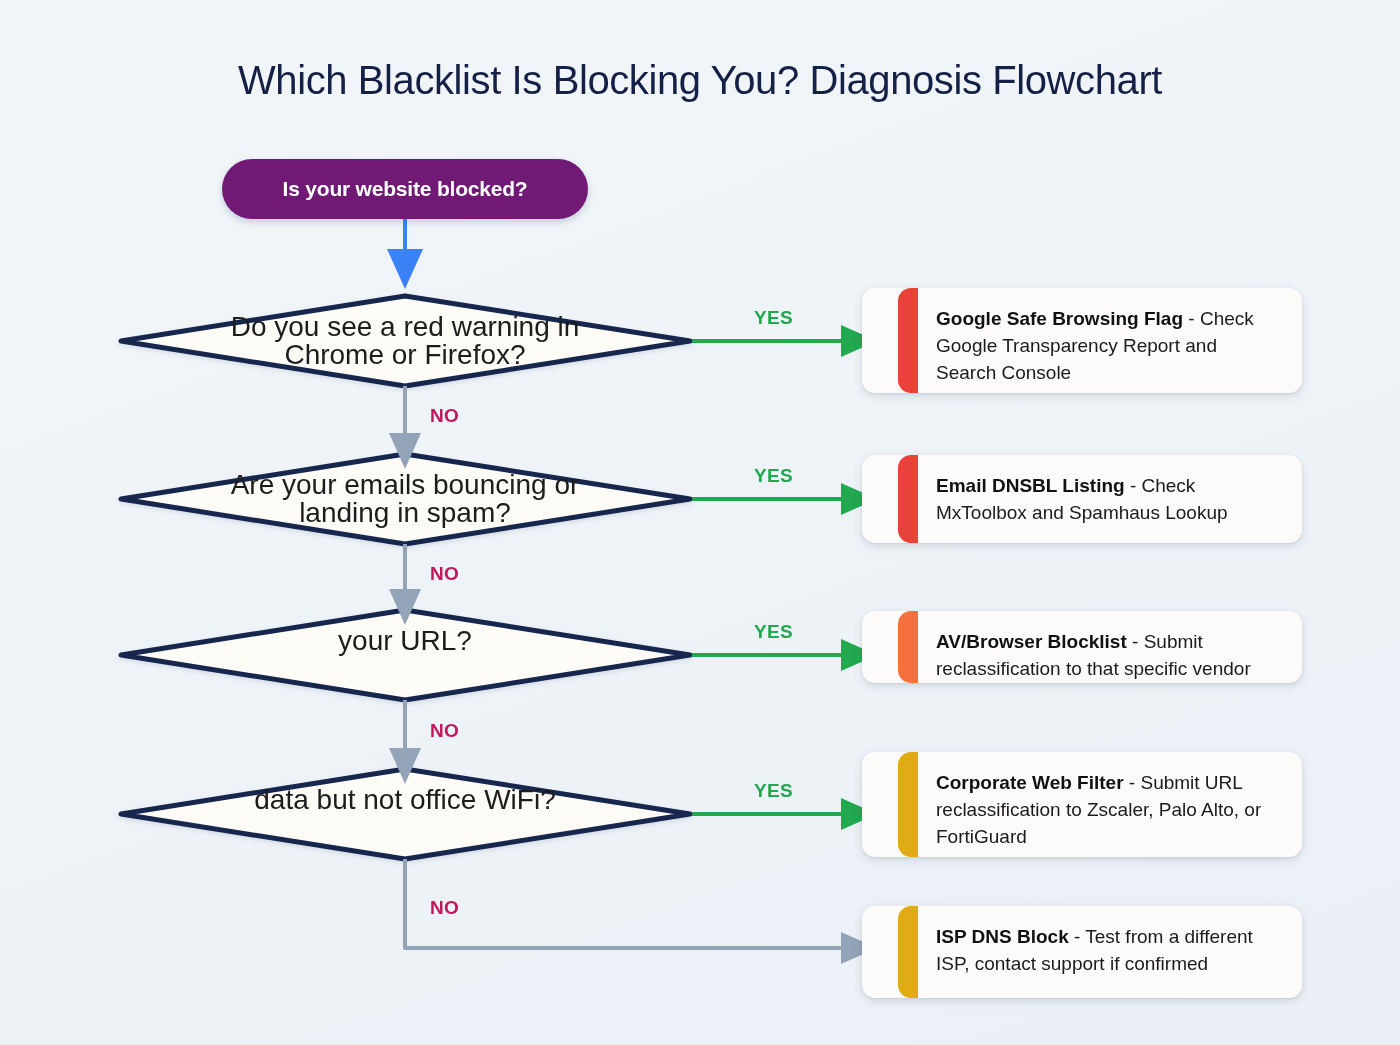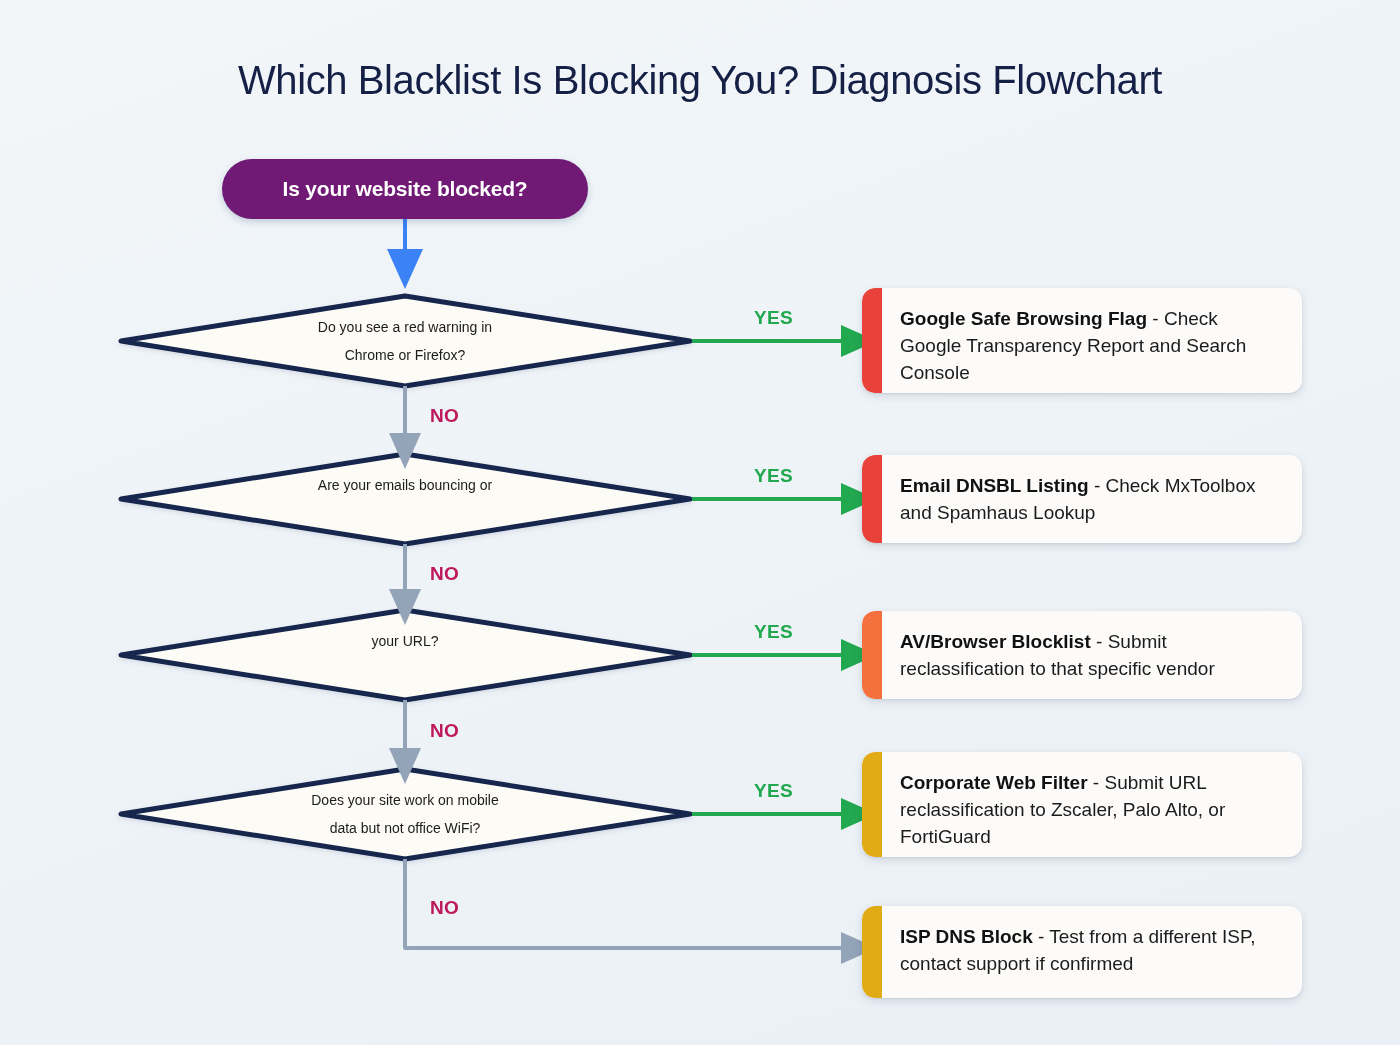--- a/index.html
+++ b/index.html
@@ -58,36 +58,37 @@
     font-size: 21px;
     font-weight: bold;
     letter-spacing: -0.2px;
   }
 
   
   .diamond-text {
     position: absolute;
     width: 430px;
     text-align: center;
-    font-size: 14px;
+    font-size: 28px;
     line-height: 28px;
     color: #1c1c1c;
     pointer-events: none;
   }
 
   
   .result-card {
     position: absolute;
     left: 862px;
     width: 440px;
     background: #fcfbfa;
     border-radius: 13px;
     box-shadow: 0 3px 9px rgba(60,80,110,0.16), 0 1px 2px rgba(60,80,110,0.10);
     display: flex;
     overflow: hidden;
+    padding-left: 36px;
   }
   .card-accent {
     width: 20px;
     flex: 0 0 20px;
     border-top-left-radius: 13px;
     border-bottom-left-radius: 13px;
   }
   .card-body {
     flex: 1 1 auto;
     padding: 17px 20px 17px 18px;
@@ -157,28 +158,28 @@
   <span class="label">Is your website blocked?</span>
 </div>
 
 <div class="diamond-text" style="left:190px; top:313px;">
   <div>Do you see a red warning in</div>
   <div>Chrome or Firefox?</div>
 </div>
 
 <div class="diamond-text" style="left:190px; top:471px;">
   <div>Are your emails bouncing or</div>
+  <div>landing in spam?</div>
 </div>
 
 <div class="diamond-text" style="left:190px; top:627px;">
   <div>your URL?</div>
 </div>
 
 <div class="diamond-text" style="left:190px; top:786px;">
-  <div>Does your site work on mobile</div>
   <div>data but not office WiFi?</div>
 </div>
 
 <div class="edge-label yes" style="left:742px; top:307px;">YES</div>
 <div class="edge-label yes" style="left:742px; top:465px;">YES</div>
 <div class="edge-label yes" style="left:742px; top:621px;">YES</div>
 <div class="edge-label yes" style="left:742px; top:780px;">YES</div>
 
 <div class="edge-label no" style="left:430px; top:405px;">NO</div>
 <div class="edge-label no" style="left:430px; top:563px;">NO</div>
@@ -192,21 +193,21 @@
   </div>
 </div>
 
 <div class="result-card" style="top:455px; height:88px;">
   <div class="card-accent" style="background: rgb(232, 66, 58);"></div>
   <div class="card-body">
     <b>Email DNSBL Listing</b><span> - </span><span>Check MxToolbox and Spamhaus Lookup</span>
   </div>
 </div>
 
-<div class="result-card" style="top:611px; height:88px;">
+<div class="result-card" style="top:611px; height:72px;">
   <div class="card-accent" style="background: rgb(244, 113, 61);"></div>
   <div class="card-body">
     <b>AV/Browser Blocklist</b><span> - </span><span>Submit reclassification to that specific vendor</span>
   </div>
 </div>
 
 <div class="result-card" style="top:752px; height:105px;">
   <div class="card-accent" style="background: rgb(224, 171, 20);"></div>
   <div class="card-body">
     <b>Corporate Web Filter</b><span> - </span><span>Submit URL reclassification to Zscaler, Palo Alto, or FortiGuard</span>

